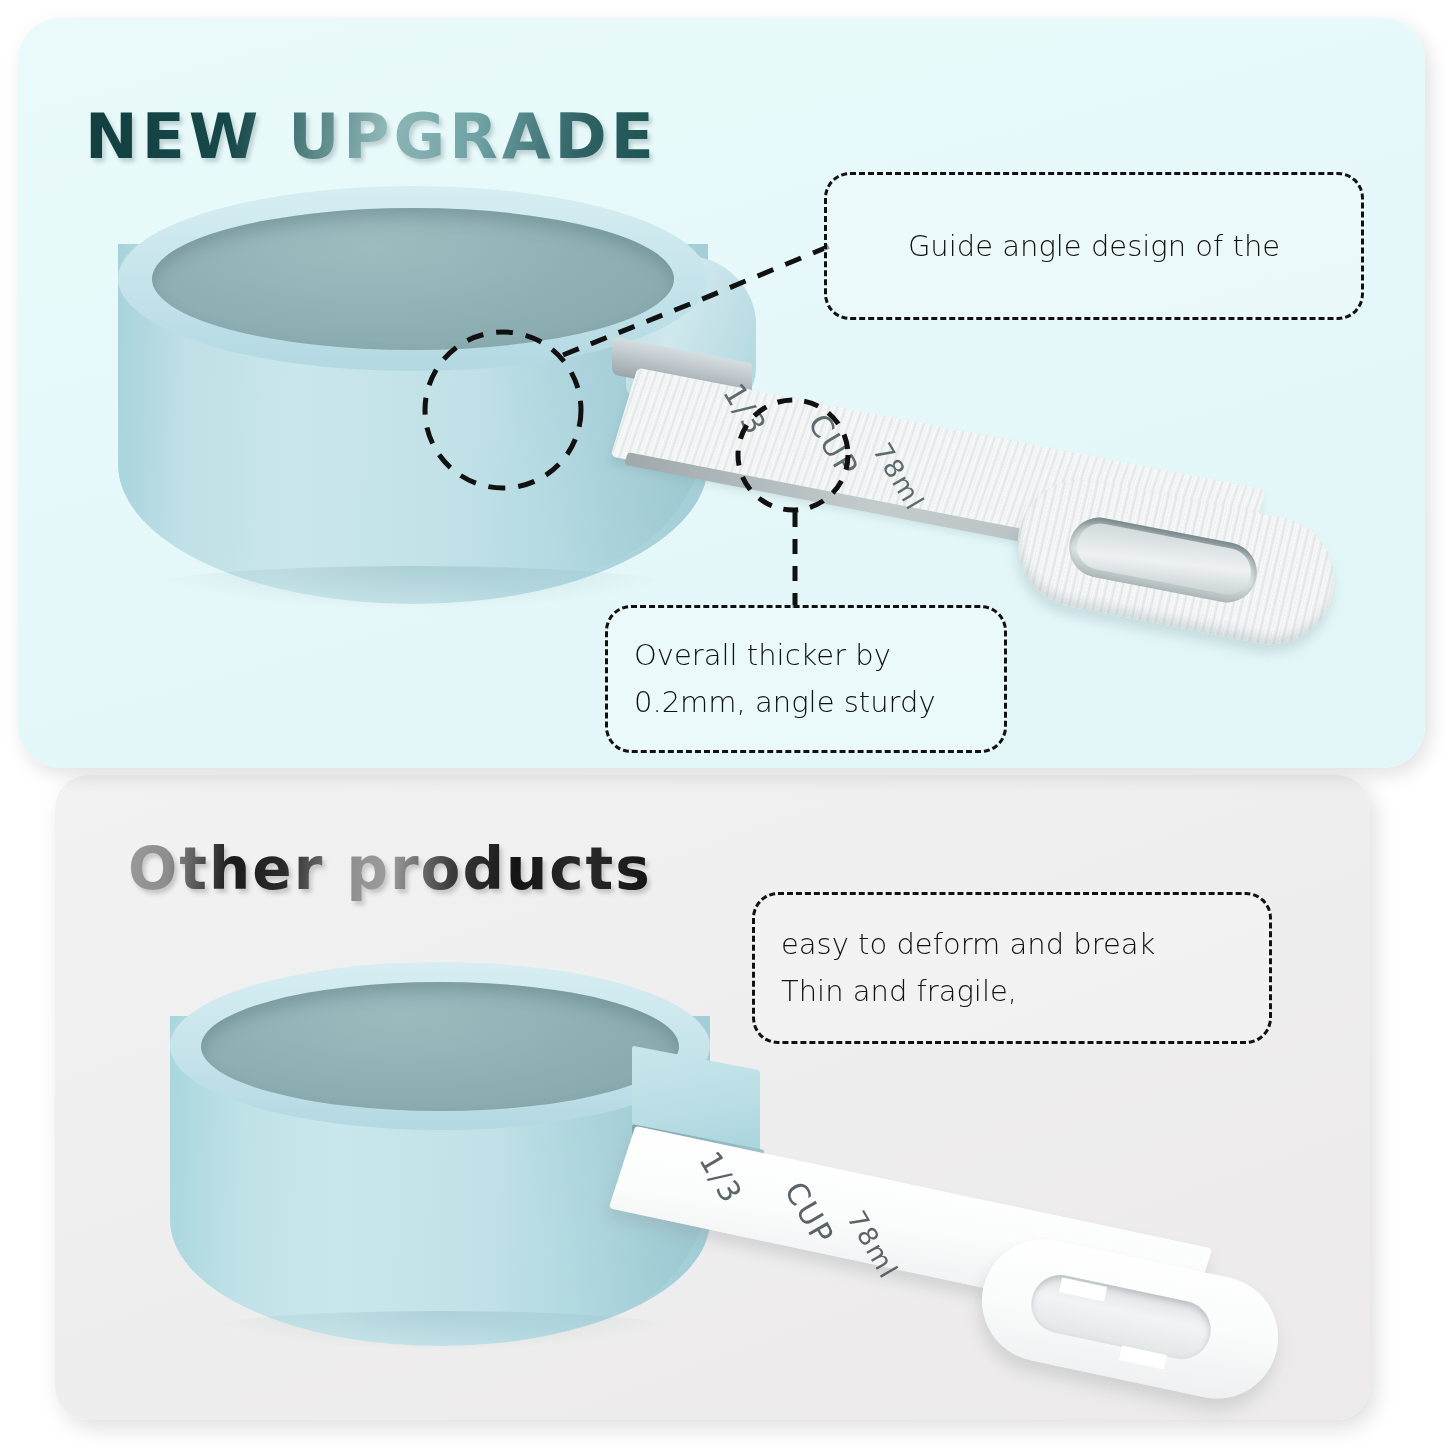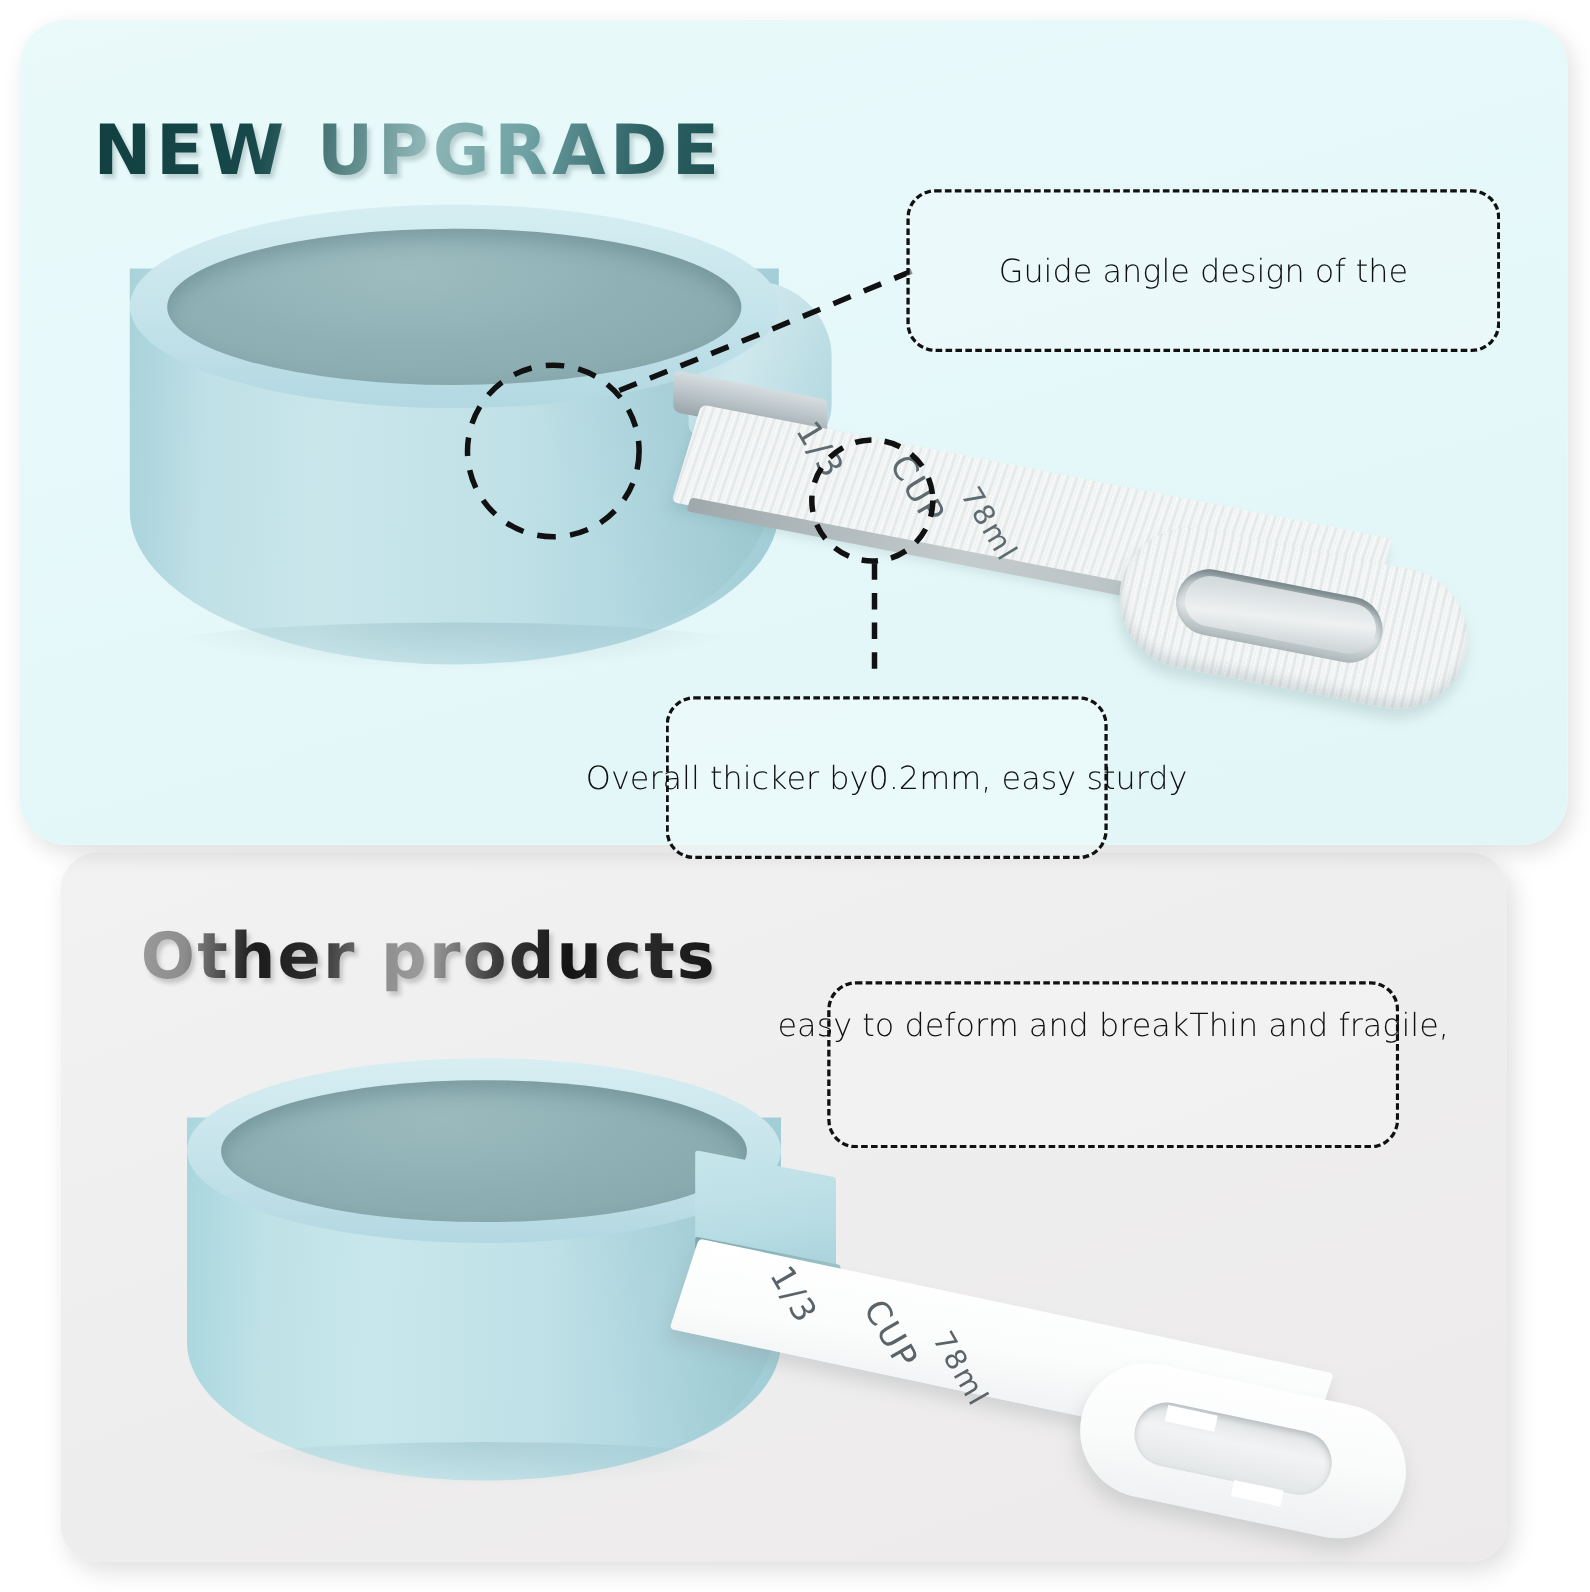--- a/index.html
+++ b/index.html
@@ -92,21 +92,21 @@
     margin-top: 17px;
   }
 
   
 
   .callout {
     position: absolute;
     border: 3px dashed #111111;
     border-radius: 26px;
     display: flex;
-    flex-direction: row;
+    flex-direction: column;
     justify-content: center;
     padding: 14px 26px;
     color: #111111;
     font-family: "DejaVu Sans", sans-serif;
     font-weight: 300;
     line-height: 1.62;
   }
   .callout .line { white-space: nowrap; }
 
   #callout-guide {
@@ -115,26 +115,26 @@
     width: 540px;
     height: 148px;
     font-size: 29px;
     text-align: center;
     align-items: center;
     background: rgba(238,250,251,0.55);
   }
 
   #callout-thicker {
     left: 605px;
-    top: 633px;
+    top: 605px;
     width: 402px;
     height: 148px;
     font-size: 29px;
     text-align: left;
-    align-items: center;
+    align-items: flex-start;
     background: rgba(240,251,252,0.55);
   }
 
   #callout-thin {
     left: 752px;
     top: 892px;
     width: 520px;
     height: 152px;
     font-size: 29px;
     text-align: left;
@@ -496,16 +496,16 @@
   </svg>
 
   <div id="title-new">NEW UPGRADE</div>
 
   <div class="callout" id="callout-guide">
     <span class="line">Guide angle design of the</span>
   </div>
 
   <div class="callout" id="callout-thicker">
     <span class="line">Overall thicker by</span>
-    <span class="line">0.2mm, easy sturdy</span>
+    <span class="line">0.2mm, angle sturdy</span>
   </div>
 
 </div>
 
 </body></html>

